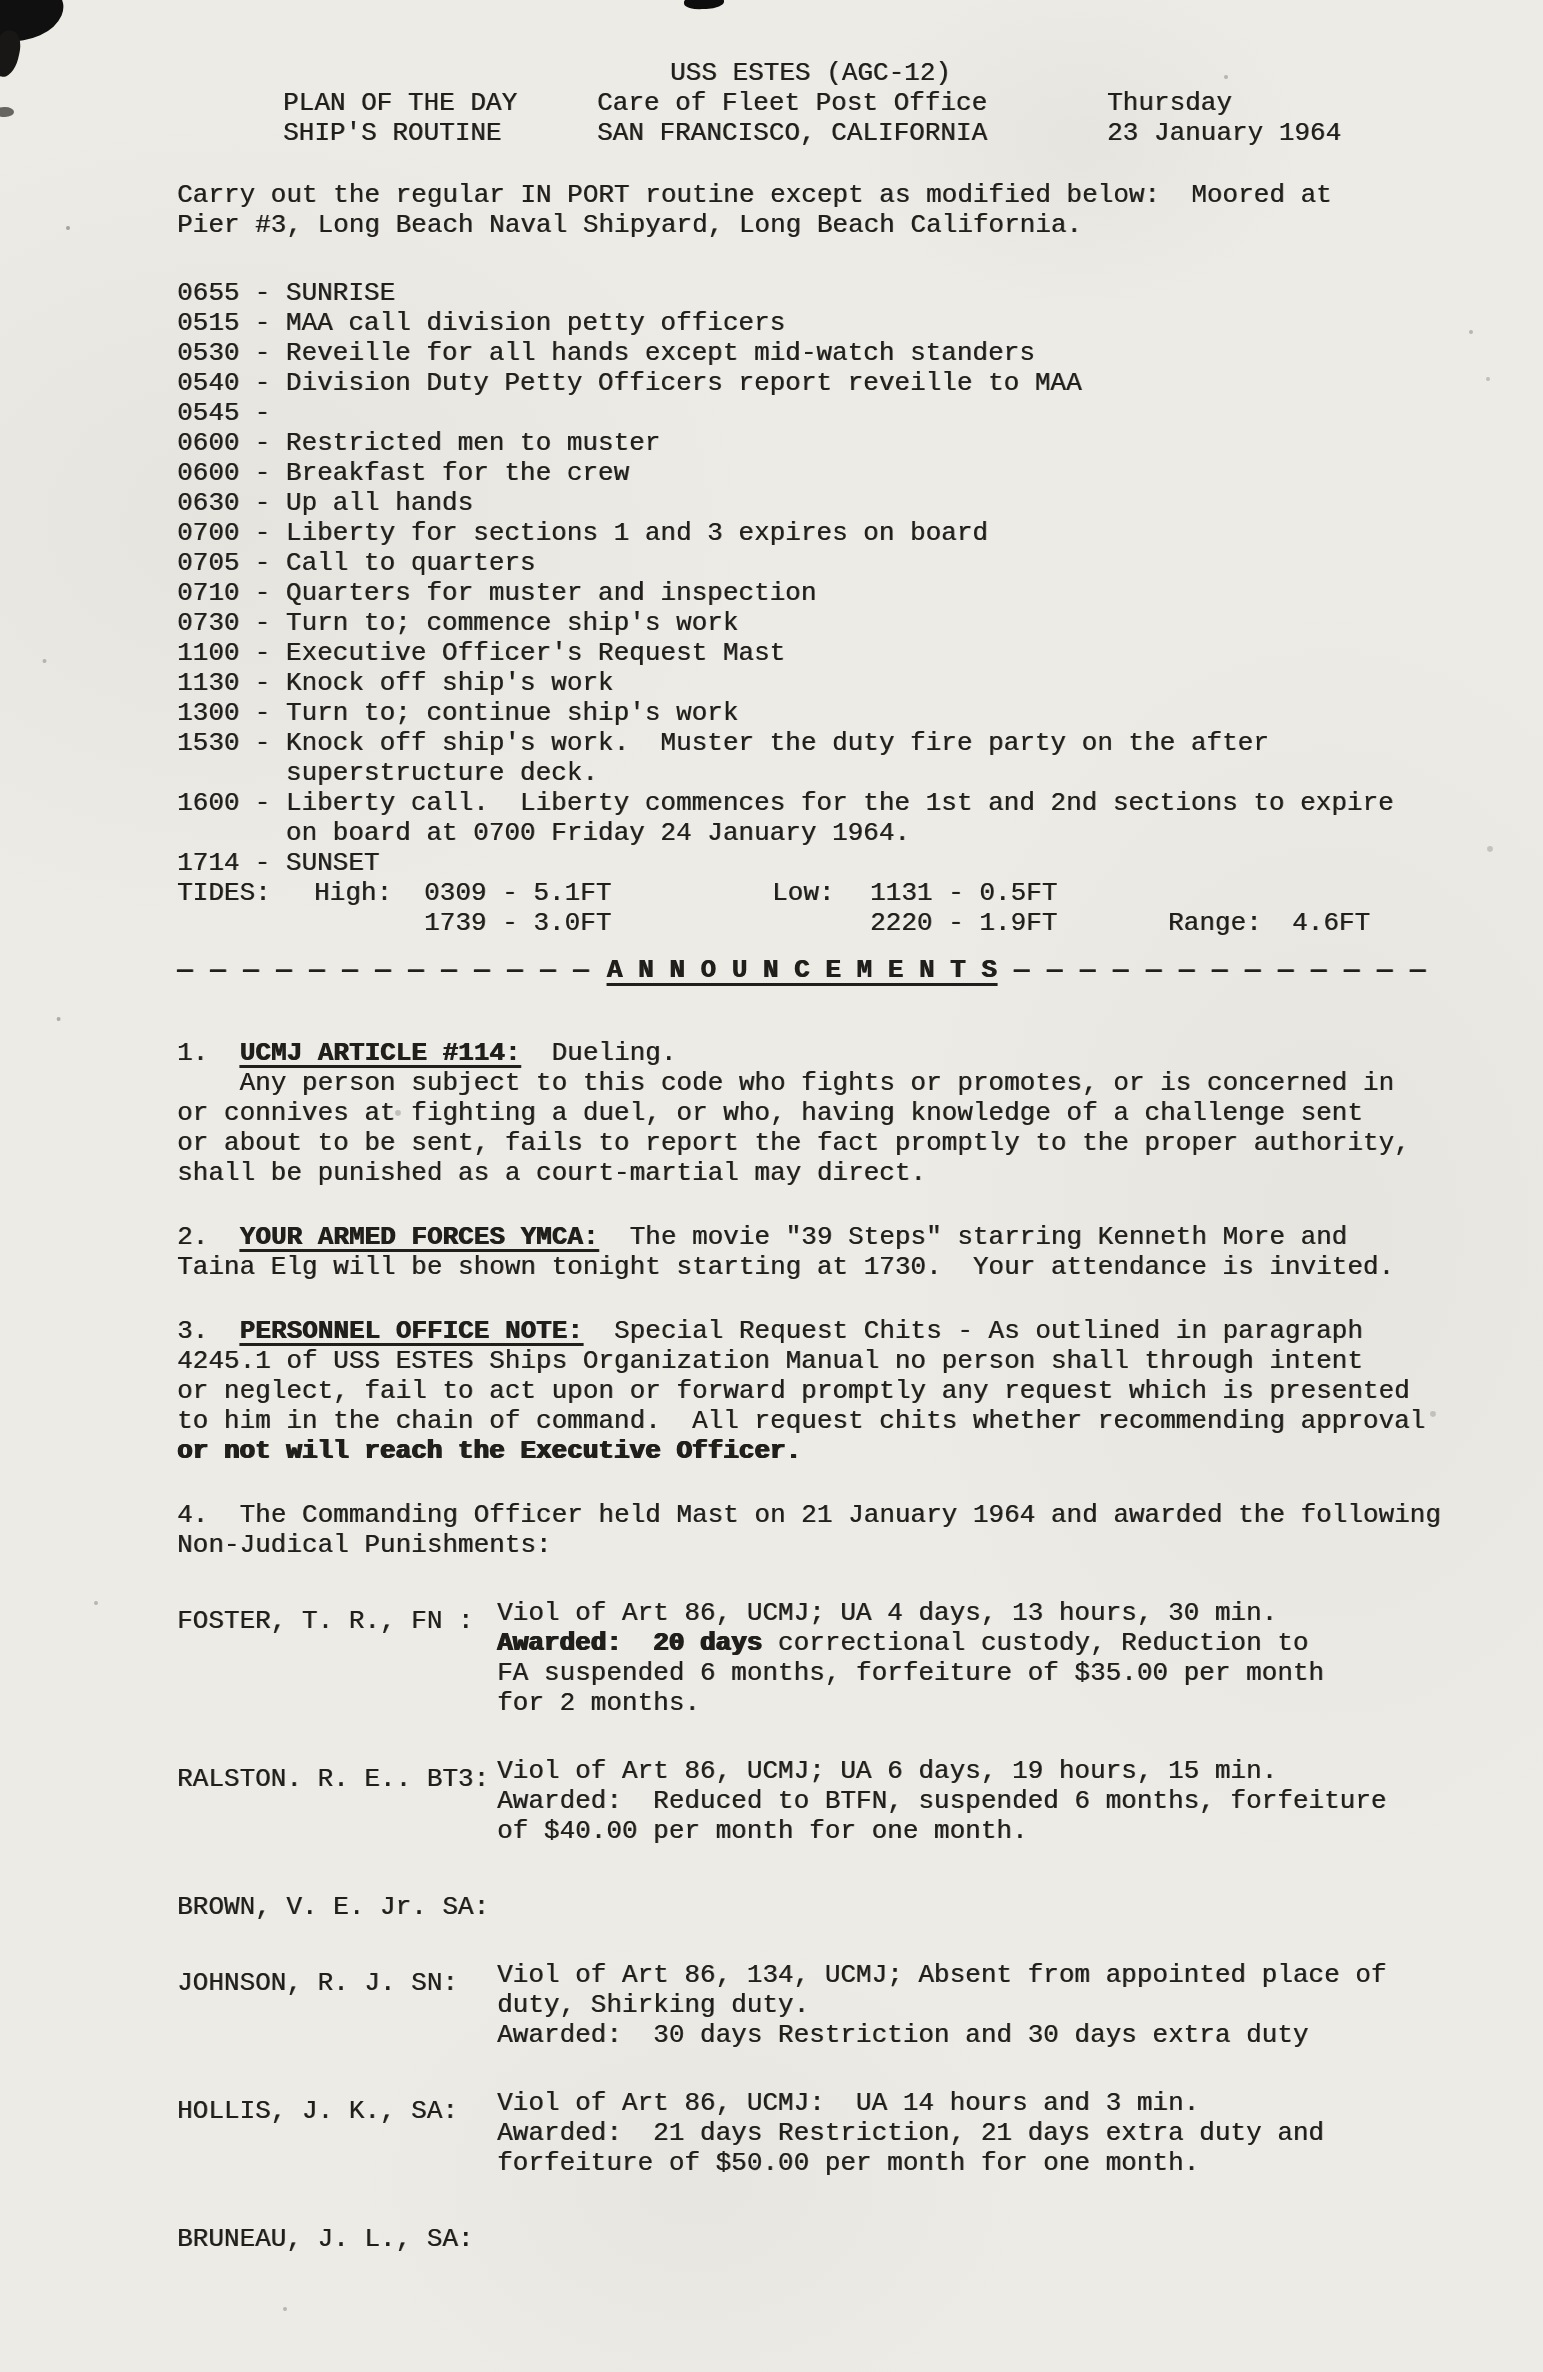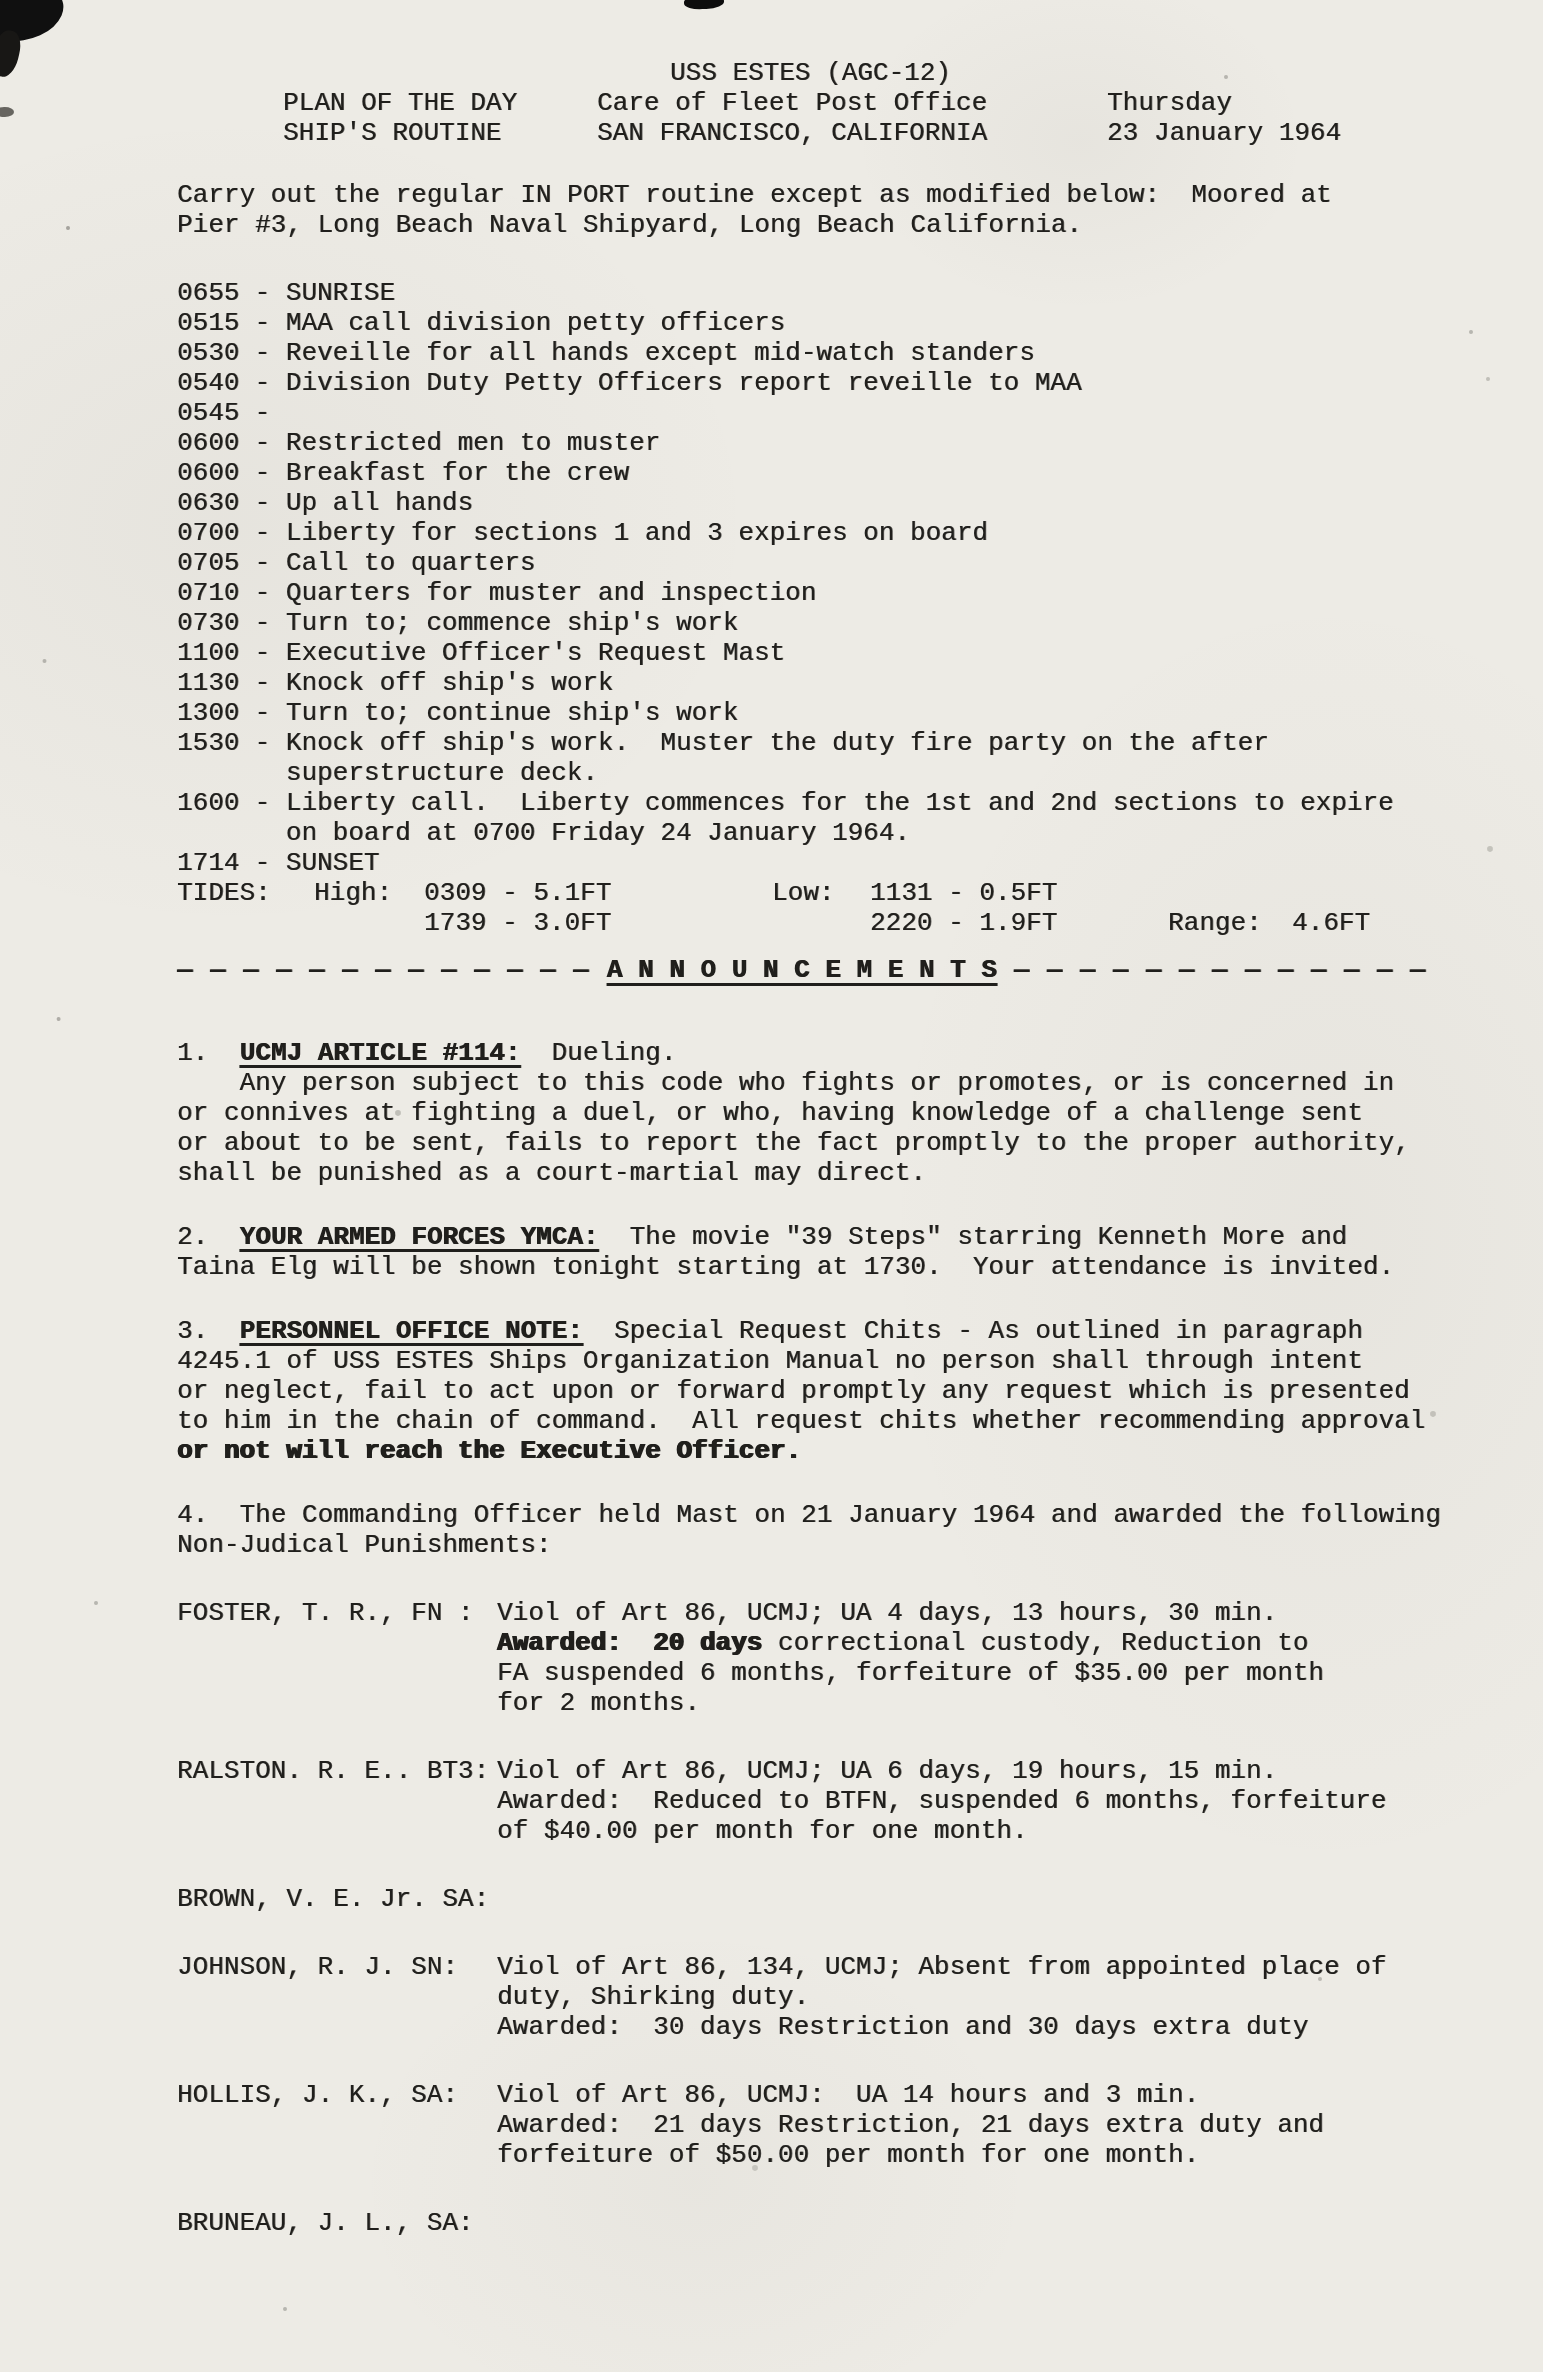--- a/index.html
+++ b/index.html
@@ -57,21 +57,21 @@
   .ann { margin:34px 0 0 0; white-space:pre-wrap; }
   .anns p:first-of-type { margin-top:53px; }
   .ann-title {
     font-weight:700;
     text-decoration:underline; text-decoration-thickness:2.8px; text-underline-offset:4.7px;
     text-shadow:0.9px 0 0 currentColor;
   }
   .overstrike { font-weight:700; text-shadow:1.1px 0 0 currentColor, -0.6px 0 0 currentColor; }
 
   .pun { display:flex; align-items:flex-start; margin-top:38px; }
-  .pun-name { flex:none; width:320px; white-space:pre; }
+  .pun-name { flex:none; width:320px; white-space:pre;margin-top:8px; }
   .pun-detail { white-space:pre-wrap; }
 
   
   .artifact { position:absolute; background:#101010; }
   .artifact-corner  { left:-19px; top:-15px; width:83px; height:55px; border-radius:12% 58% 68% 42%; transform:rotate(-9deg); }
   .artifact-corner2 { left:-7.5px; top:30px; width:26px; height:47px; border-radius:45%; transform:rotate(14deg); background:#181715; }
   .artifact-top     { left:684px; top:-4.7px; width:40px; height:14px; border-radius:45%; transform:rotate(-3deg); background:#0d0d0d; }
   .artifact-left    { left:-4.7px; top:107px; width:19px; height:10.4px; border-radius:50%; background:#3a3833; opacity:.75; }
   .specks {
     position:absolute; left:66px; top:226px; width:3.8px; height:3.8px; border-radius:50%;

